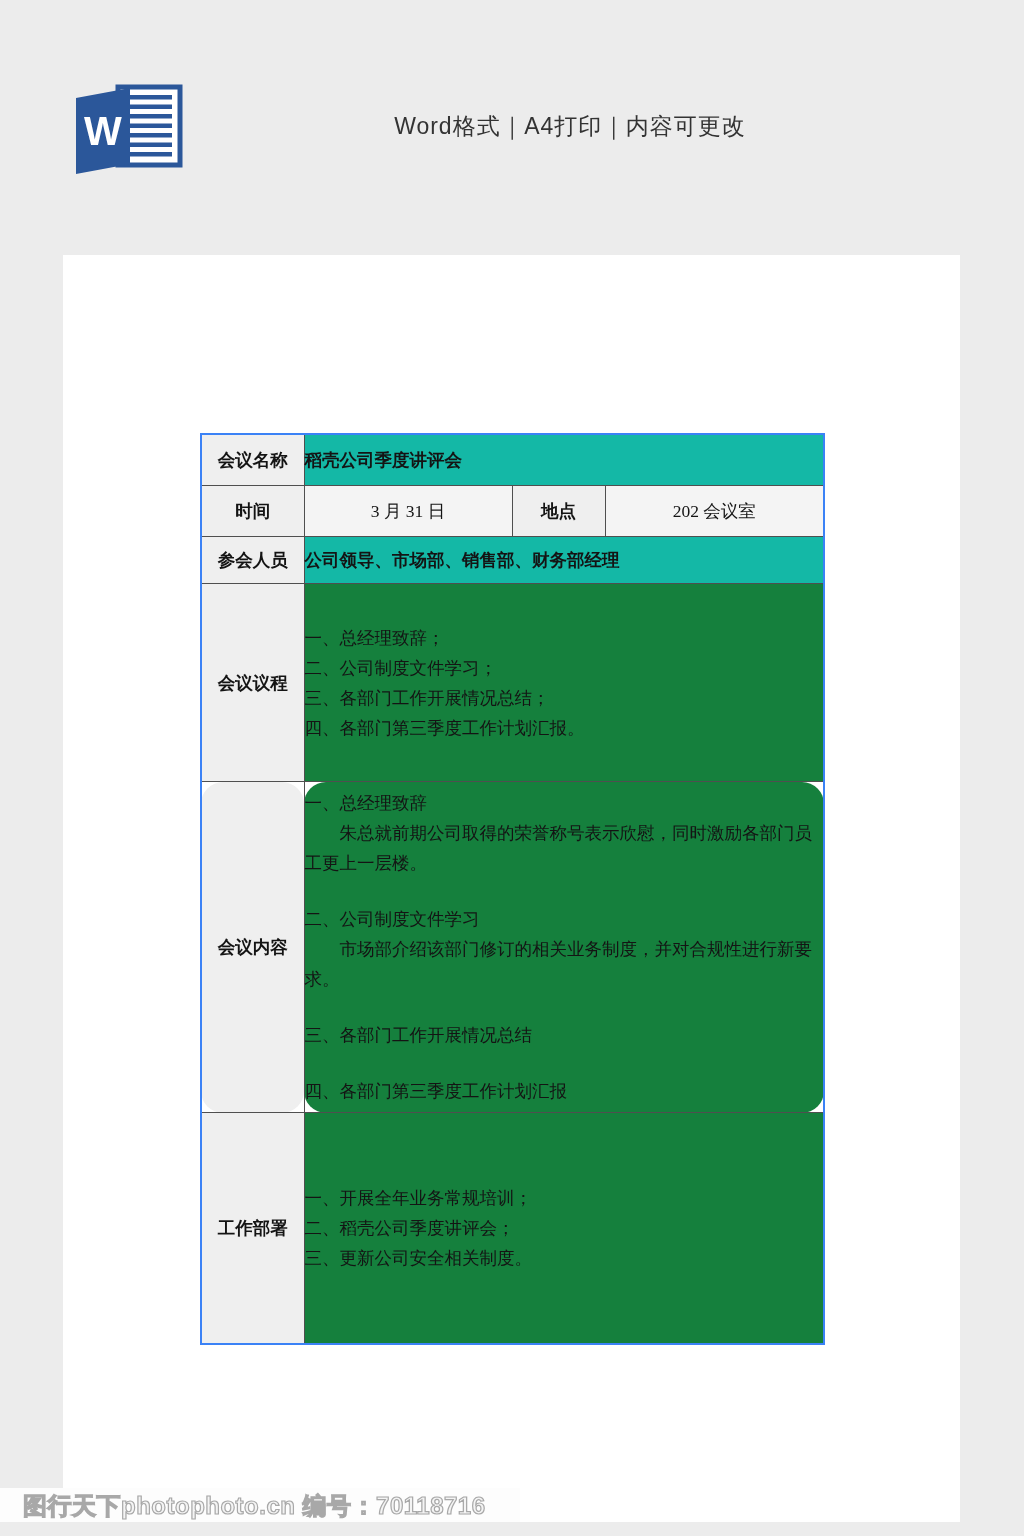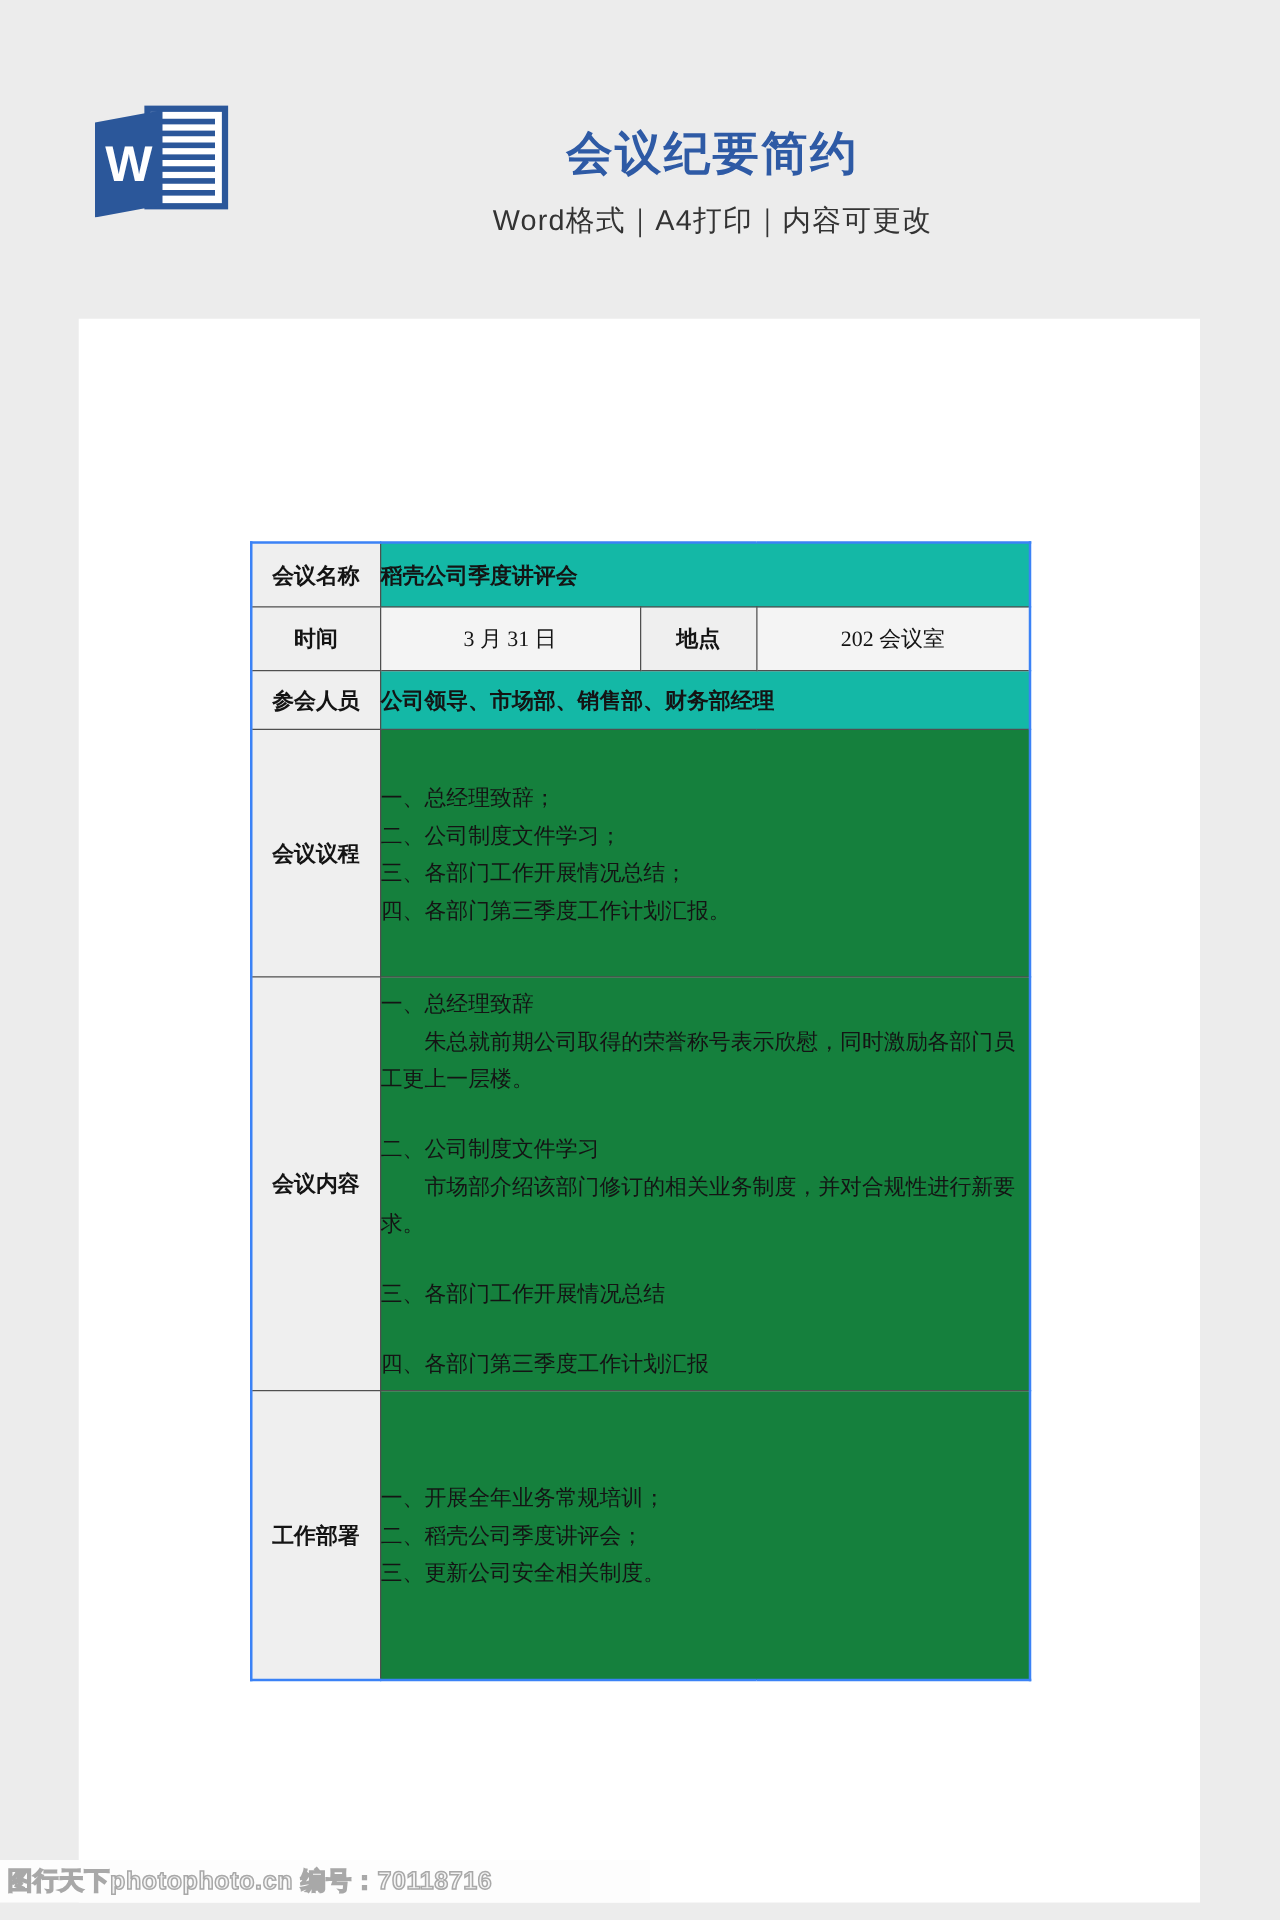--- a/index.html
+++ b/index.html
@@ -57,37 +57,37 @@
     font-size:18px;
   }
   .val-center{background:#f4f4f4;text-align:center;}
   .val-left{background:#14b8a6;font-weight:bold;padding-left:13px;}
   .val-content{background:#15803d;padding-left:14px;padding-right:4px;}
   .r1 td{height:50px;}
   .r2 td{height:50px;}
   .r3 td{height:50px;}
   .r4 td{height:46px;}
   .r5 td{height:197px;}
-  .r6 td{height:330px;}
+  .r6 td{height:330px;border-radius:22px;}
   .r7 td{height:230px;}
   .line-p{margin:0;line-height:30px;}
   .detail-p{margin:0;line-height:30px;text-indent:2em;}
   .gap{margin-top:26px;}
 
   
   .wm-strip{
     position:absolute;left:0;bottom:14px;width:520px;height:34px;
     background:#fdfdfd;
   }
   .wm-text{
     display:block;
-    padding-left:6px;
+    padding-left:23px;
     line-height:35px;
     font-family:"Liberation Sans","DejaVu Sans",sans-serif;
-    font-size:20px;font-weight:bold;letter-spacing:0.5px;
+    font-size:24px;font-weight:bold;letter-spacing:0.5px;
     color:#f4f4f4;
     -webkit-text-stroke:1.2px #a8a8a8;
     white-space:nowrap;
   }
 </style>
 </head>
 <body>
 
 <div class="canvas">
 
@@ -102,21 +102,20 @@
         <rect x="60" y="51" width="46" height="4.5"></rect>
         <rect x="60" y="60.5" width="46" height="4.5"></rect>
         <rect x="60" y="70" width="46" height="4.5"></rect>
       </g>
       <polygon points="10,16 64,6 64,82 10,92" fill="#2b579a"></polygon>
       <text x="37" y="63" text-anchor="middle" font-family="Liberation Sans, DejaVu Sans, sans-serif" font-size="40" font-weight="bold" fill="#ffffff">W</text>
     </svg>
   </div>
 
   <div class="head-text">
-    <h1 class="head-title">会议纪要简约</h1>
     <div class="head-sub">Word格式｜A4打印｜内容可更改</div>
   </div>
 
   <div class="sheet">
 
     <table class="meeting-table">
       <colgroup>
         <col style="width:103px">
           <col style="width:208px">
           <col style="width:93px">

